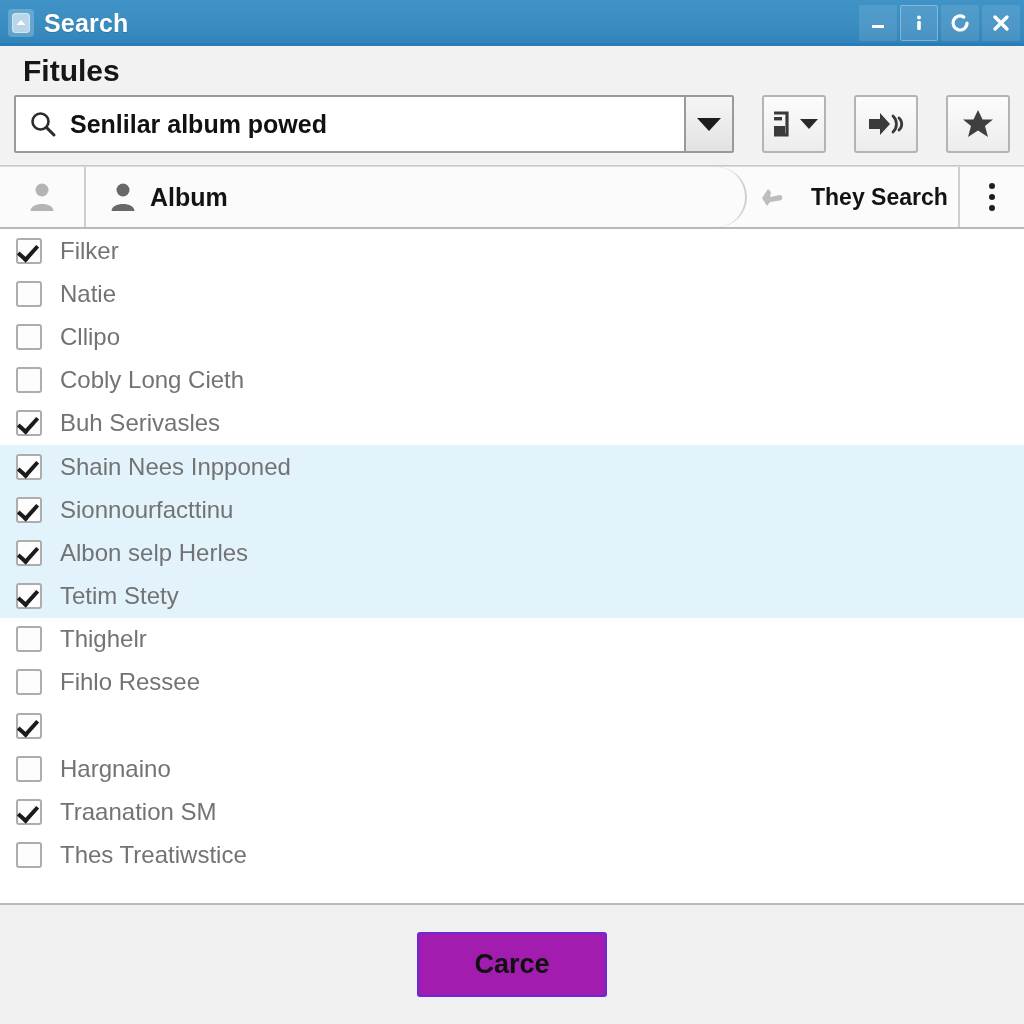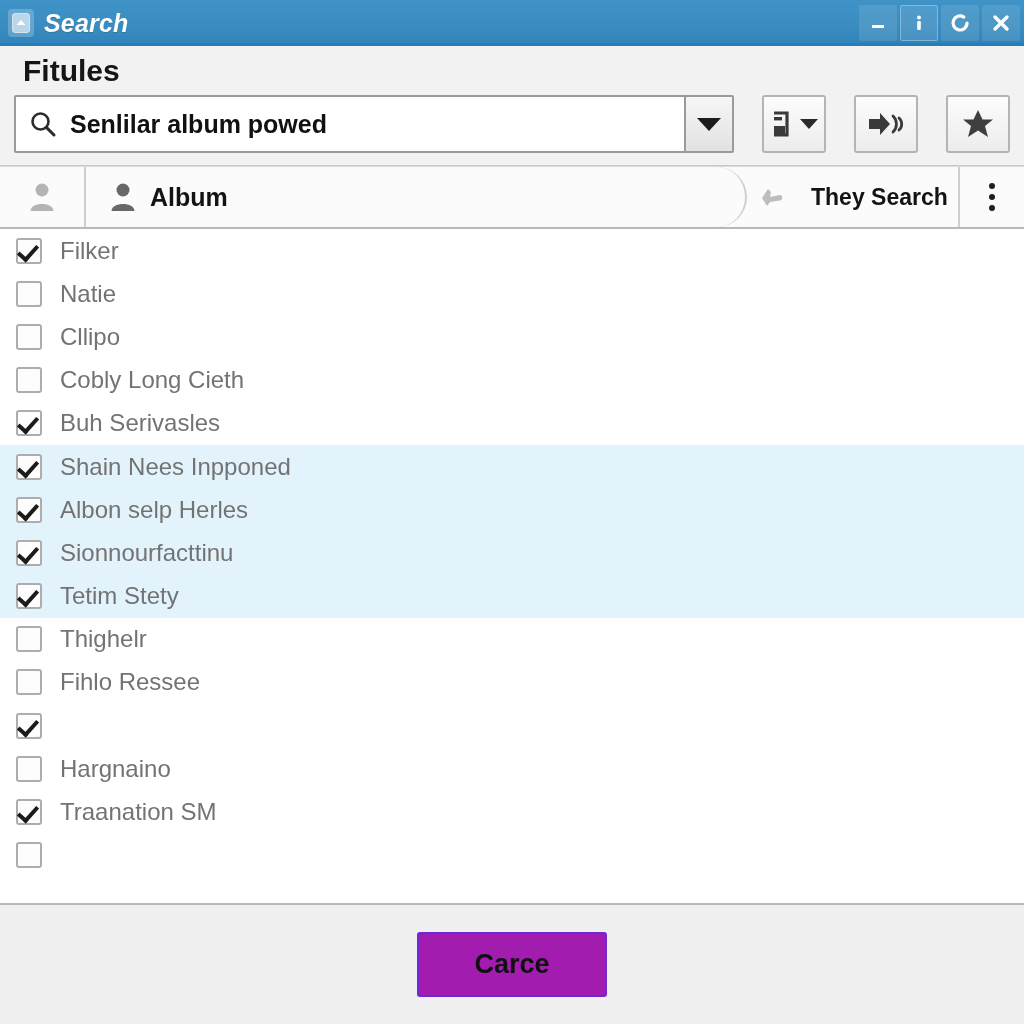--- a/index.html
+++ b/index.html
@@ -25,21 +25,20 @@
   
   #titlebar {
     height: 46px;
     flex: 0 0 46px;
     background: linear-gradient(to bottom, #3f93c6 0%, #3a8cc0 60%, #2f83ba 100%);
     display: flex;
     align-items: center;
     padding: 0 4px 0 8px;
     box-sizing: border-box;
     position: relative;
-    font-style: italic;
   }
   #titlebar::after {
     content: "";
     position: absolute;
     left: 0; right: 0; bottom: 0;
     height: 3px;
     background: #2a7cb4;
   }
   .app-icon {
     width: 26px;
@@ -417,28 +416,28 @@
       <div class="row">
         <span class="cbox on"></span>
         <span class="rowlabel">Buh Serivasles</span>
       </div>
       <div class="row sel">
         <span class="cbox on"></span>
         <span class="rowlabel">Shain Nees Inpponed</span>
       </div>
       <div class="row sel">
         <span class="cbox on"></span>
+        <span class="rowlabel">Sionnourfacttinu</span>
+      </div>
+      <div class="row sel">
+        <span class="cbox on"></span>
         <span class="rowlabel">Albon selp Herles</span>
       </div>
       <div class="row sel">
         <span class="cbox on"></span>
-        <span class="rowlabel">Sionnourfacttinu</span>
-      </div>
-      <div class="row sel">
-        <span class="cbox on"></span>
         <span class="rowlabel">Tetim Stety</span>
       </div>
       <div class="row">
         <span class="cbox"></span>
         <span class="rowlabel">Thighelr</span>
       </div>
       <div class="row">
         <span class="cbox"></span>
         <span class="rowlabel">Fihlo Ressee</span>
       </div>
@@ -448,20 +447,21 @@
       <div class="row">
         <span class="cbox"></span>
         <span class="rowlabel">Hargnaino</span>
       </div>
       <div class="row">
         <span class="cbox on"></span>
         <span class="rowlabel">Traanation SM</span>
       </div>
       <div class="row">
         <span class="cbox"></span>
+        <span class="rowlabel">Thes Treatiwstice</span>
       </div>
     </div>
 
   <div id="footer">
     <div class="cancel-btn">
       <span class="cancel-label">Carce</span>
     </div>
   </div>
 
 </div>

